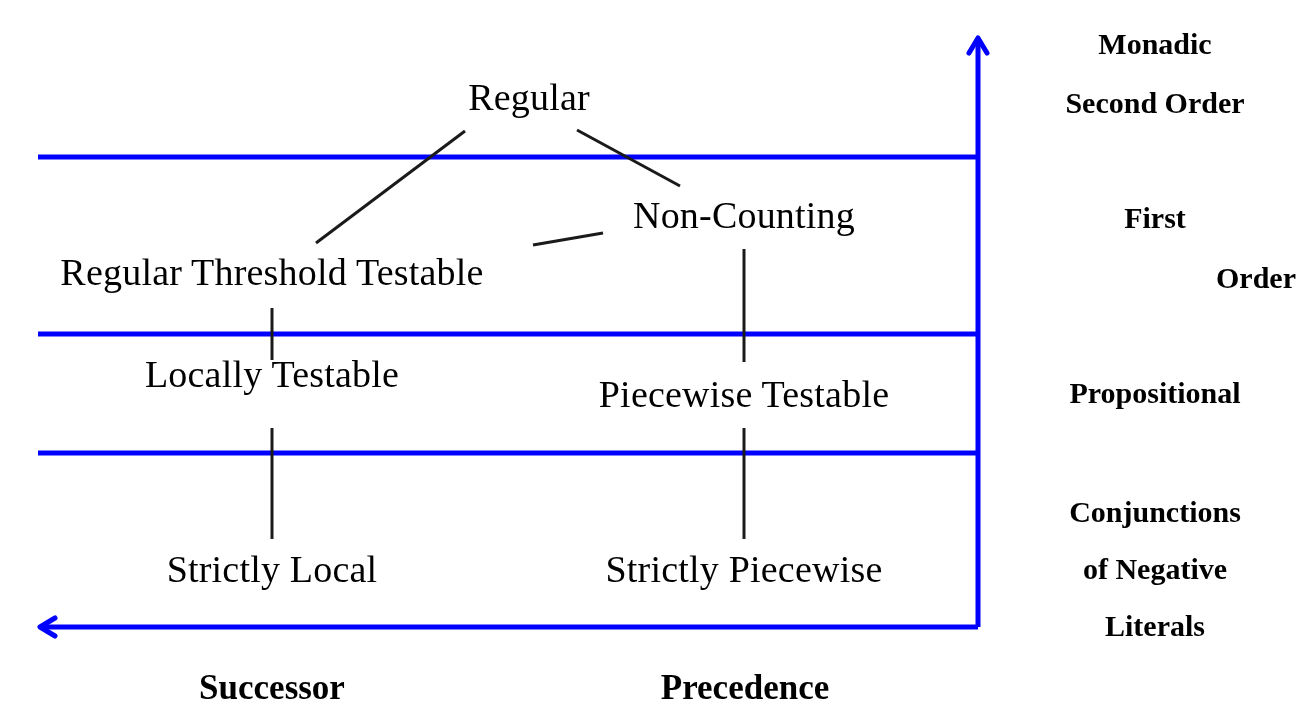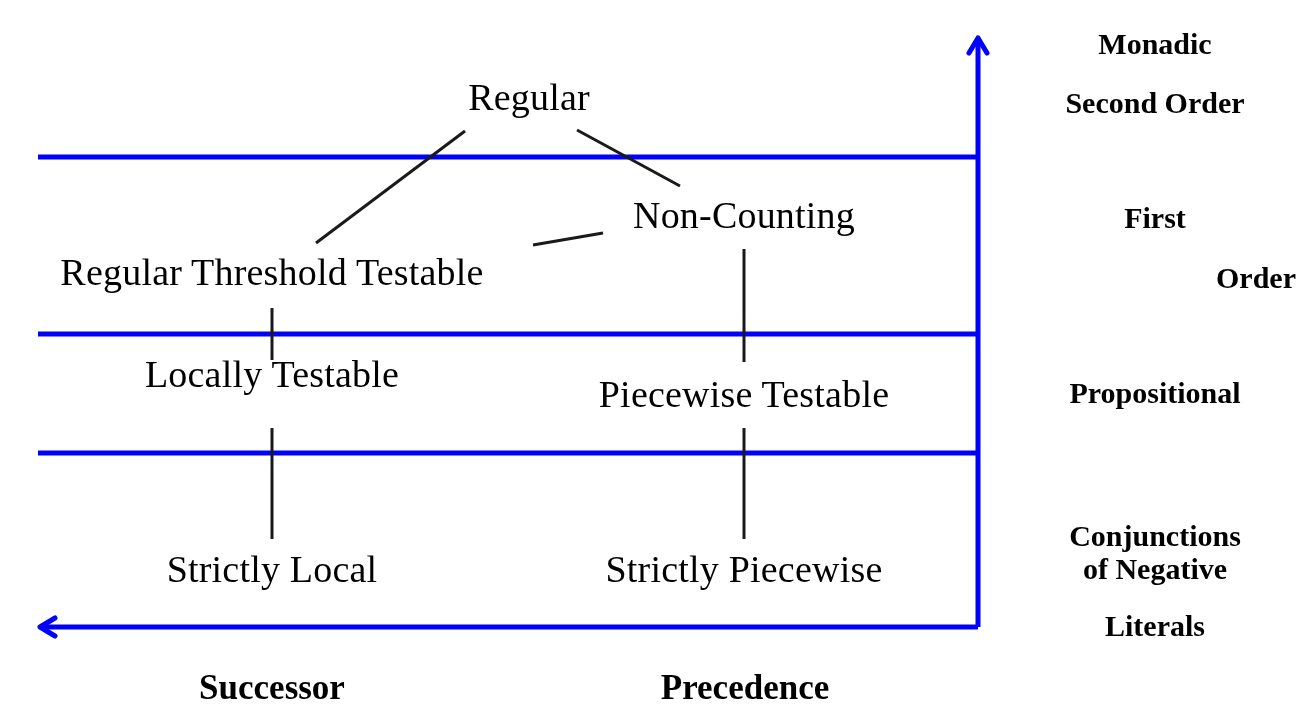--- a/index.html
+++ b/index.html
@@ -85,21 +85,21 @@
       <div class="node" style="left: 744px; top: 394px;">Piecewise Testable</div>
       <div class="node" style="left: 272px; top: 569px;">Strictly Local</div>
       <div class="node" style="left: 744px; top: 569px;">Strictly Piecewise</div>
     </div>
   <div id="logic-tiers">
       <div class="tier-label" style="left: 1155px; top: 44px;">Monadic</div>
       <div class="tier-label" style="left: 1155px; top: 103px;">Second Order</div>
       <div class="tier-label" style="left: 1155px; top: 218px;">First</div>
       <div class="tier-label" style="left: 1211px; top: 278px; margin-left: 45px;">Order</div>
       <div class="tier-label" style="left: 1155px; top: 393px;">Propositional</div>
-      <div class="tier-label" style="left: 1155px; top: 536px;">Conjunctions</div>
+      <div class="tier-label" style="left: 1155px; top: 512px;">Conjunctions</div>
       <div class="tier-label" style="left: 1155px; top: 569px;">of Negative</div>
       <div class="tier-label" style="left: 1155px; top: 626px;">Literals</div>
     </div>
   <div id="axis-labels">
       <div class="axis-label" style="left: 272px; top: 687px;">Successor</div>
       <div class="axis-label" style="left: 745px; top: 687px;">Precedence</div>
     </div>
 
 </div>
 

